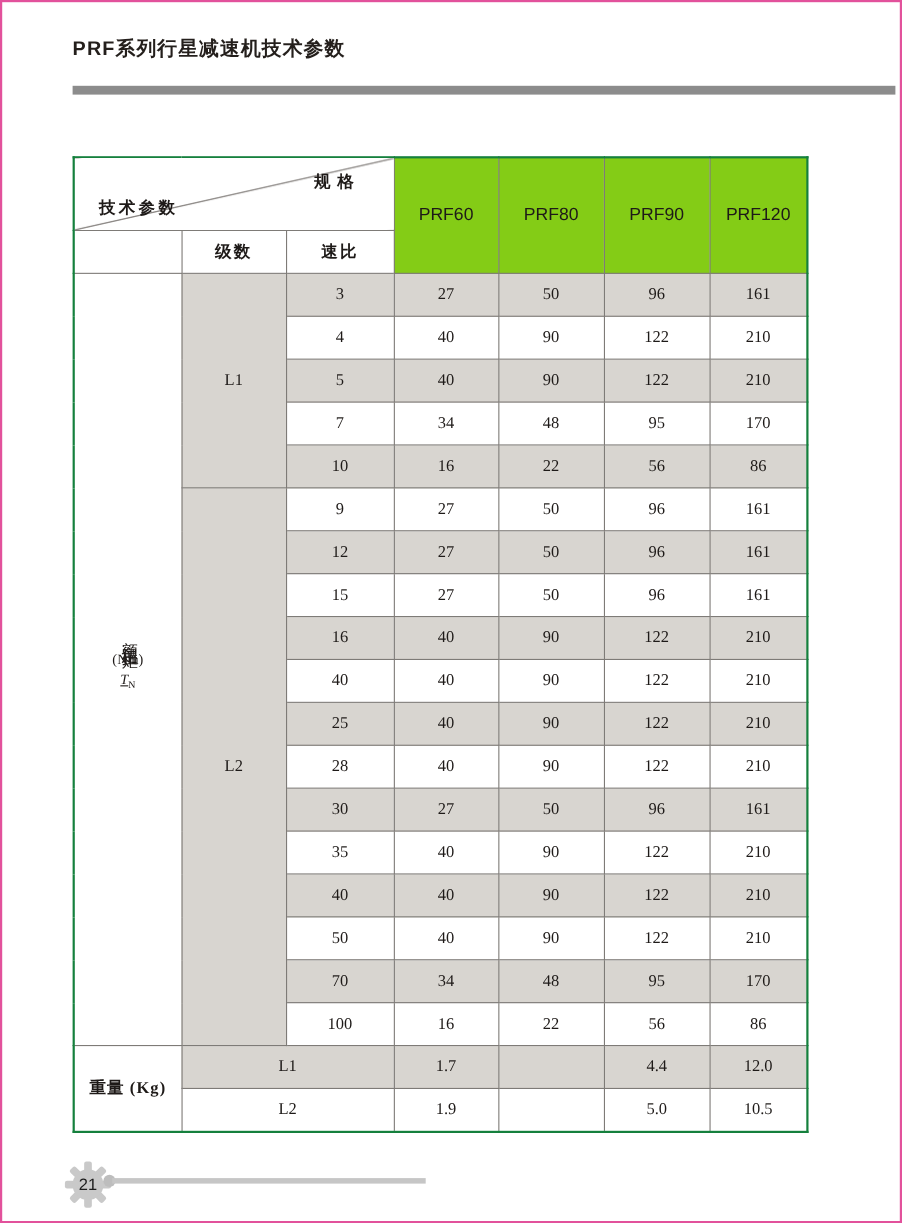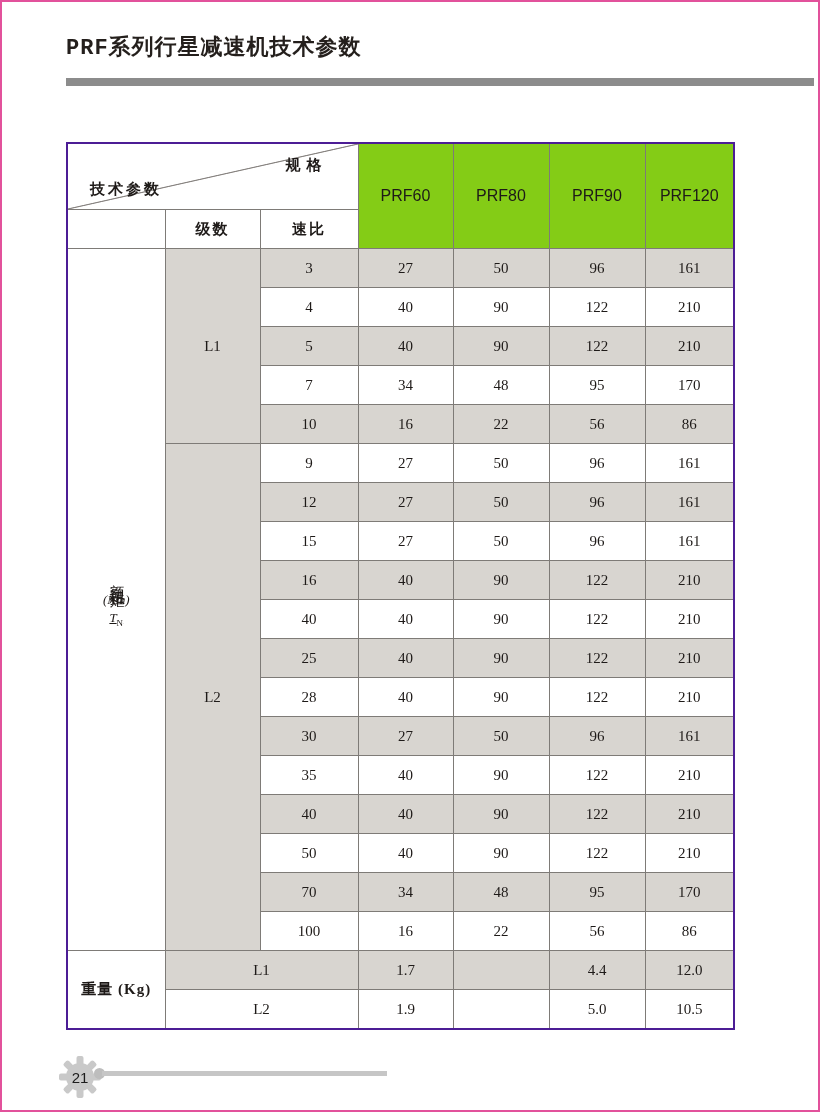--- a/index.html
+++ b/index.html
@@ -3,29 +3,29 @@
 <meta charset="utf-8">
 <style>
   html,body { margin:0; padding:0; background:#fff; }
   .page {
     position:relative; width:820px; height:1112px; box-sizing:border-box;
     background:#ffffff; border:2px solid #e2519b; overflow:hidden;
     font-family:"Liberation Serif", serif; color:#211d1a;
   }
   .title {
     position:absolute; left:64px; top:30px; margin:0;
-    font-family:Liberation Mono, monospace; font-size:22px; font-weight:bold;
+    font-family:Liberation Sans, sans-serif; font-size:18px; font-weight:bold;
     color:#241f1c; letter-spacing:1px; white-space:nowrap;
   }
   .title-bar { position:absolute; left:64px; top:76px; width:748px; height:8px; background:#8c8c8c; }
 
   table.spec-table {
     position:absolute; left:64px; top:140px;
     border-collapse:collapse; table-layout:fixed;
-    border:2px solid #4c1d95;
+    border:2px solid #15803d;
     font-size:15px; color:#1e1a18;
   }
   .spec-table td { border:1px solid #7e7b77; text-align:center; vertical-align:middle; padding:0; height:38px; }
   .spec-table tr.hrow1 td { height:65px; }
   .spec-table tr.hrow2 td { height:38px; }
 
   td.diag {
     position:relative; background-color:#fff;
     background-image:linear-gradient(to bottom right,
       transparent calc(50% - 1px), #8a8683 calc(50% - 0.2px),
@@ -35,21 +35,21 @@
   .diag-bottom { position:absolute; left:22px; bottom:10px; font-weight:600; letter-spacing:3px;margin-top:25px; }
 
   td.model { font-family:"Liberation Sans", sans-serif; font-size:16px; background:#84cc16; }
   td.subh  { font-weight:600; letter-spacing:2px; background:#fff;text-align:center; }
 
   tr.shaded td { background:#d8d5d0; }
   td.stage-cell { background:#d8d5d0; }
   td.torque-cell, td.weight-label { background:#ffffff !important; }
 
   .t-vert { writing-mode:vertical-rl; text-orientation:upright; margin:0 auto; line-height:1.15; letter-spacing:3px; font-size:15px; }
-  .t-unit { font-size:13px; margin-top:8px;font-style:italic; }
+  .t-unit { font-size:13px; margin-top:8px; }
   .t-sym  { font-size:13px; margin-top:2px;text-decoration:underline; }
   .t-sym i { font-family:"Liberation Serif", serif; }
   .t-sym sub { font-size:9px; }
 
   td.weight-label { font-weight:600; letter-spacing:1px; }
 
   .footer-dot  { position:absolute; left:92px;  top:1066px; width:11px; height:11px; border-radius:50%; background:#bdbdbd; }
   .footer-line { position:absolute; left:100px; top:1069px; width:285px; height:5px; background:#c6c6c6; }
   .gear-wrap { position:absolute; left:55px; top:1052px; width:46px; height:46px;text-align:right; }
   .gear-num {

